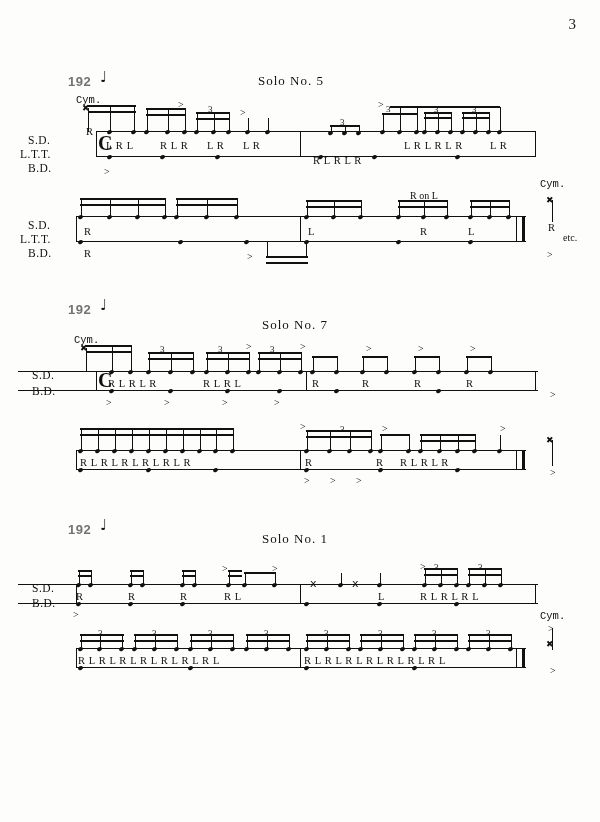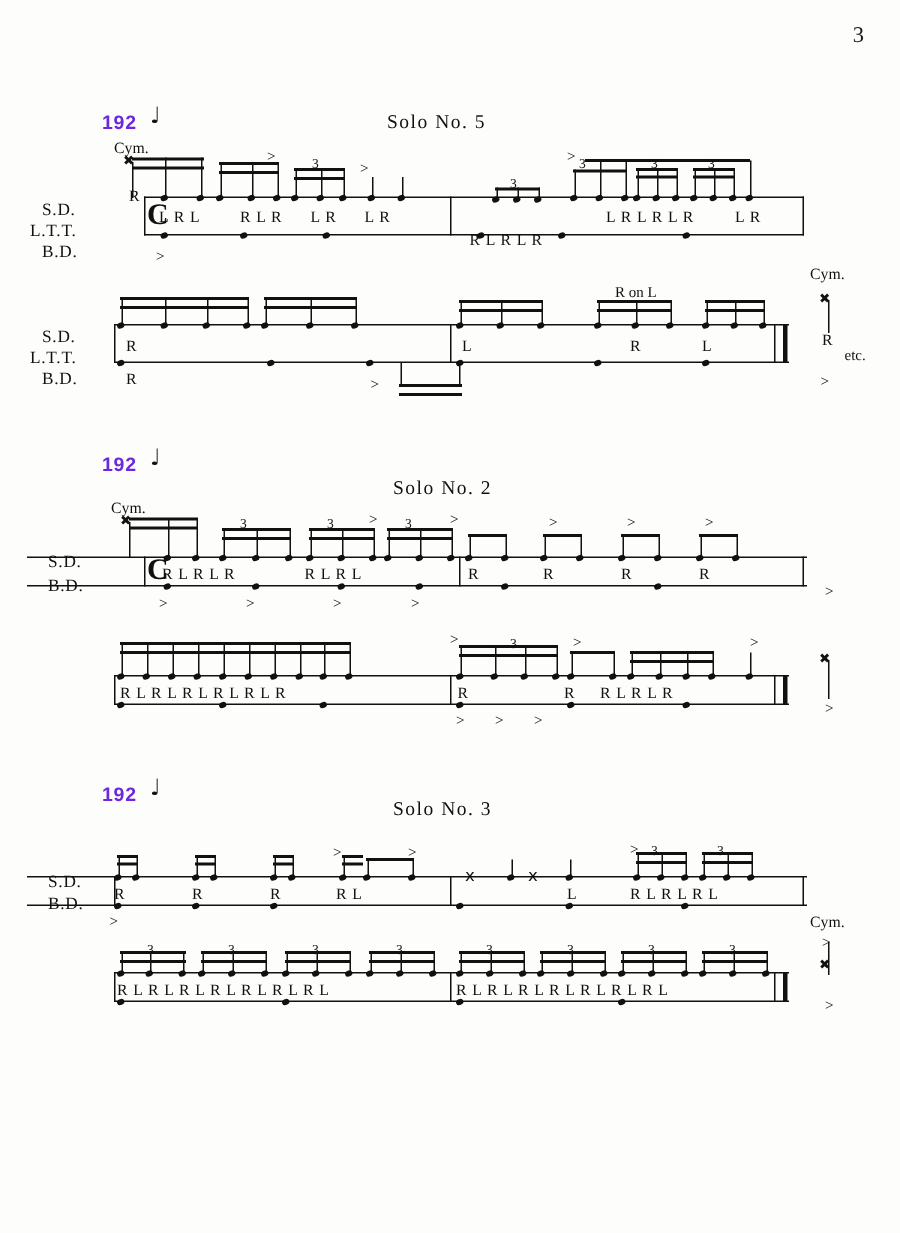--- a/index.html
+++ b/index.html
@@ -32,21 +32,21 @@
   }
 
   
   .abs { position: absolute; }
 
   .tempo {
     font-family: "Liberation Sans", sans-serif;
     font-weight: bold;
     font-size: 13px;
     letter-spacing: 0.5px;
-    color: #6d28d9;
+    color: #737373;
   }
   .tempo-note {
     font-family: "DejaVu Sans", sans-serif;
     font-size: 15px;
     line-height: 1;
   }
   .solo-title {
     font-family: "Liberation Serif", serif;
     font-size: 13px;
     letter-spacing: 1px;
@@ -66,21 +66,21 @@
     color: #111;
     white-space: nowrap;
   }
   .small-note {
     font-family: "Liberation Serif", serif;
     font-size: 10px;
     color: #111;
     white-space: nowrap;
   }
   .cym-label {
-    font-family: Liberation Serif, serif;
+    font-family: Liberation Mono, monospace;
     font-size: 10.5px;
     color: #111;
     white-space: nowrap;
   }
   .triplet {
     font-family: "Liberation Serif", serif;
     font-size: 9px;
     color: #111;
   }
   .clef-c {
@@ -352,21 +352,21 @@
 
       <div class="accent-mark abs" style="left:247px;top:252px;">&gt;</div>
       <div class="accent-mark abs" style="left:547px;top:250px;">&gt;</div>
     </div>
   </div>
 
   <div class="abs" style="left:0;top:0;width:600px;height:520px;">
 
     <div class="tempo abs" style="left:68px;top:302px;">192</div>
     <div class="tempo-note abs" style="left:100px;top:298px;">♩</div>
-    <div class="solo-title abs" style="left:262px;top:317px;">Solo No. 2</div>
+    <div class="solo-title abs" style="left:262px;top:317px;">Solo No. 7</div>
     <div class="cym-label abs" style="left:74px;top:334px;">Cym.</div>
 
     <div class="abs">
       <div class="staff-line" style="left:18px;top:371px;width:520px;"></div>
       <div class="staff-line" style="left:18px;top:390px;width:520px;"></div>
       <div class="barline" style="left:96px;top:371px;height:20px;"></div>
       <div class="barline" style="left:306px;top:371px;height:20px;"></div>
       <div class="barline" style="left:535px;top:371px;height:20px;"></div>
       <div class="clef-c abs" style="left:98px;top:370px;">C</div>
 
@@ -543,21 +543,21 @@
       <div class="sticking abs" style="left:305px;top:457px;">R</div>
       <div class="sticking abs" style="left:376px;top:457px;">R</div>
       <div class="sticking abs" style="left:400px;top:457px;">R L R L R</div>
     </div>
   </div>
 
   <div class="abs" style="left:0;top:0;width:600px;height:720px;">
 
     <div class="tempo abs" style="left:68px;top:522px;">192</div>
     <div class="tempo-note abs" style="left:100px;top:518px;">♩</div>
-    <div class="solo-title abs" style="left:262px;top:531px;">Solo No. 3</div>
+    <div class="solo-title abs" style="left:262px;top:531px;">Solo No. 1</div>
 
     <div class="abs">
       <div class="staff-line" style="left:18px;top:584px;width:520px;"></div>
       <div class="staff-line" style="left:18px;top:603px;width:520px;"></div>
       <div class="barline" style="left:76px;top:584px;height:20px;"></div>
       <div class="barline" style="left:300px;top:584px;height:20px;"></div>
       <div class="barline" style="left:535px;top:584px;height:20px;"></div>
 
       <div class="inst-label abs" style="left:32px;top:582px;">S.D.</div>
       <div class="inst-label abs" style="left:32px;top:597px;">B.D.</div>

